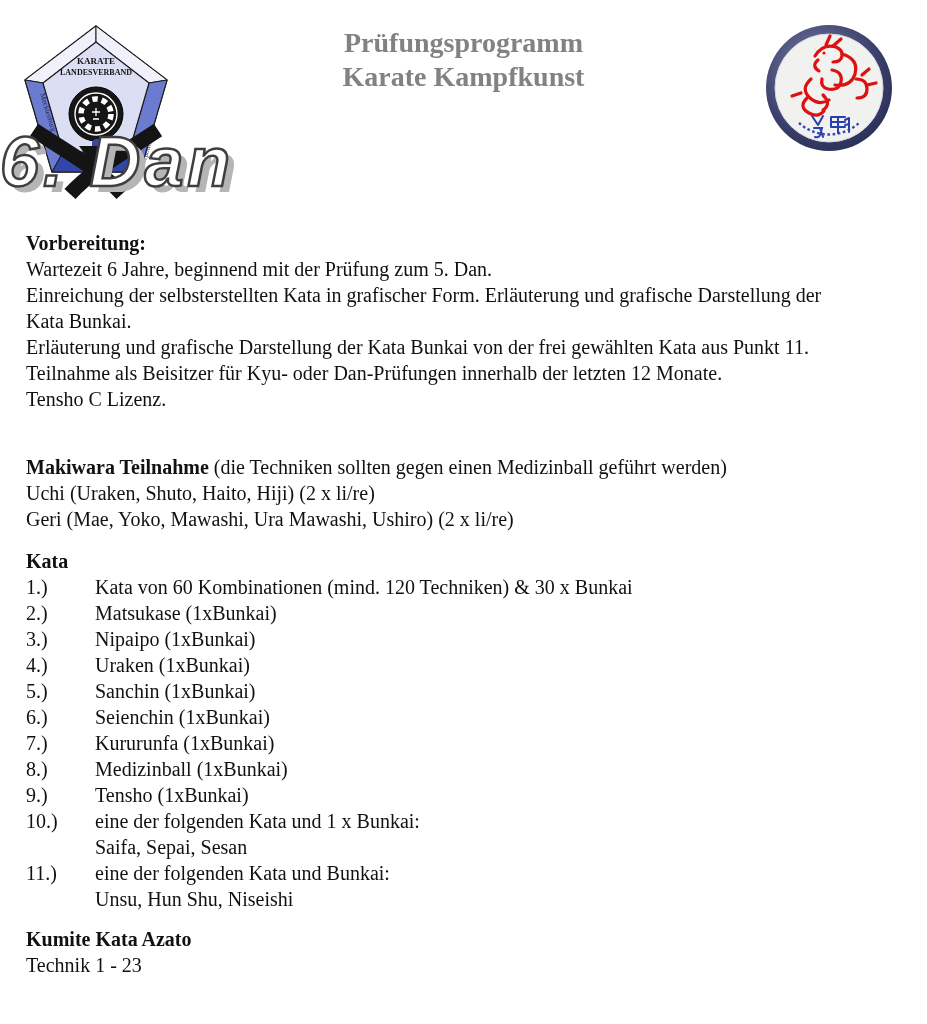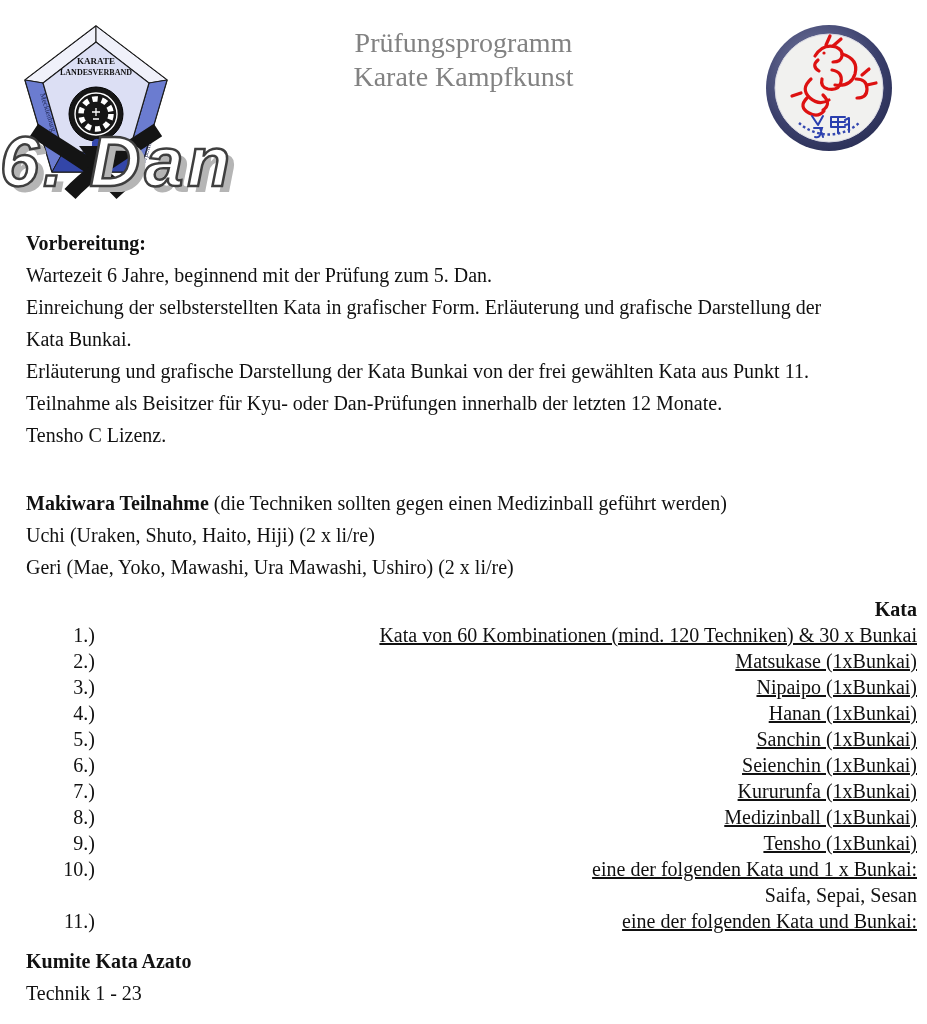--- a/index.html
+++ b/index.html
@@ -13,21 +13,21 @@
     overflow:hidden;
   }
 
   
   .badge-left { position:absolute; left:20px; top:22px; width:152px; height:178px; }
   .badge-right { position:absolute; left:763px; top:24px; width:132px; height:132px; }
 
   .title-block {
     position:absolute; left:0; right:0; top:26px;
     text-align:center;
-    font-weight:normal;
+    font-weight:bold;
     font-size:28px;
     line-height:34px;
     color:#828282;
   }
 
   .dan-title {
     position:absolute; left:0; right:0; top:122px;
     text-align:left;
     font-family:"Liberation Sans","DejaVu Sans",sans-serif;
     font-style:italic;
@@ -38,31 +38,31 @@
     -webkit-text-stroke:2.5px #3f3f3f;
     text-shadow:7px 6px 0 #b5b5b5;
   }
 
   
   .doc-body {
     position:absolute; left:26px; top:230px; right:10px;
     font-size:20px;
     line-height:26px;
   }
-  .doc-line { white-space:nowrap;margin-top:6px; }
+  .doc-line { white-space:nowrap; }
   .sec-heading { font-weight:bold; white-space:nowrap; }
   .inline-note { font-weight:normal; }
 
   .sec-makiwara { margin-top:42px; }
-  .sec-kata { margin-top:16px;text-align:right; }
+  .sec-kata { margin-top:16px; }
   .sec-kumite { margin-top:14px; }
 
   .kata-row { display:flex; white-space:nowrap; }
   .kata-num { width:69px; flex:0 0 69px; }
-  .kata-text { flex:1;text-decoration:underline; }
+  .kata-text { flex:1; }
   .kata-sub { padding-left:69px; white-space:nowrap; }
 </style>
 </head>
 <body>
 
 <div class="page">
 
   <svg class="badge-left" viewBox="0 0 152 178" aria-hidden="false">
 
     <g>
@@ -169,21 +169,21 @@
       <div class="kata-row">
           <span class="kata-num">2.)</span>
           <span class="kata-text">Matsukase (1xBunkai)</span>
         </div>
       <div class="kata-row">
           <span class="kata-num">3.)</span>
           <span class="kata-text">Nipaipo (1xBunkai)</span>
         </div>
       <div class="kata-row">
           <span class="kata-num">4.)</span>
-          <span class="kata-text">Hanan (1xBunkai)</span>
+          <span class="kata-text">Uraken (1xBunkai)</span>
         </div>
       <div class="kata-row">
           <span class="kata-num">5.)</span>
           <span class="kata-text">Sanchin (1xBunkai)</span>
         </div>
       <div class="kata-row">
           <span class="kata-num">6.)</span>
           <span class="kata-text">Seienchin (1xBunkai)</span>
         </div>
       <div class="kata-row">
@@ -200,20 +200,21 @@
         </div>
       <div class="kata-row">
           <span class="kata-num">10.)</span>
           <span class="kata-text">eine der folgenden Kata und 1 x Bunkai:</span>
         </div>
       <div class="kata-sub">Saifa, Sepai, Sesan</div>
       <div class="kata-row">
           <span class="kata-num">11.)</span>
           <span class="kata-text">eine der folgenden Kata und Bunkai:</span>
         </div>
+      <div class="kata-sub">Unsu, Hun Shu, Niseishi</div>
     </div>
 
     <div class="sec-kumite">
       <div class="sec-heading">Kumite Kata Azato</div>
       <div class="doc-line">Technik 1 - 23</div>
     </div>
 
   </div>
 </div>
 

